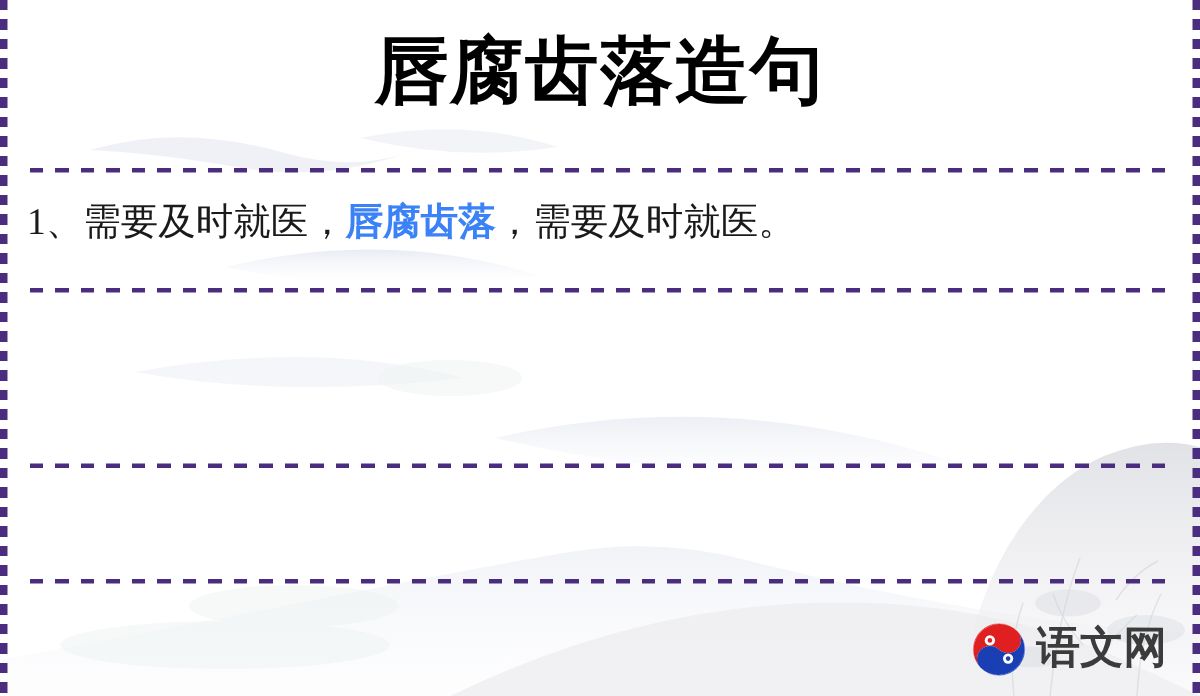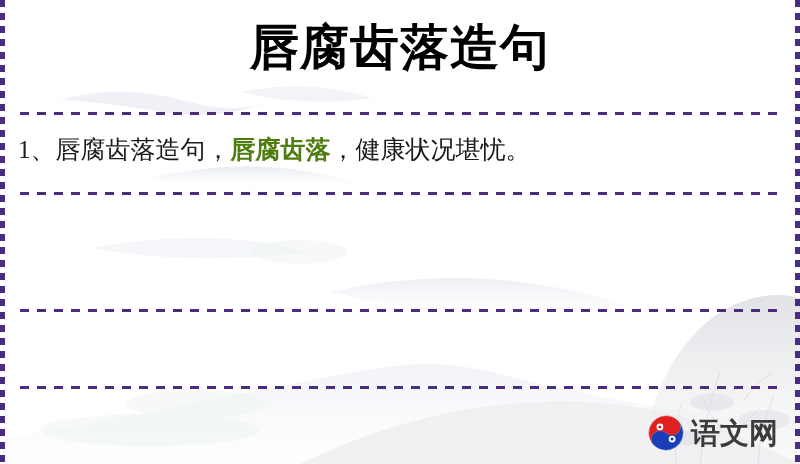--- a/index.html
+++ b/index.html
@@ -98,42 +98,42 @@
     line-height: 44px;
     color: #1a1a1a;
     text-align: justify;
     text-justify: inter-character;
   }
   #sentence-1 { top: 127px; }
   #sentence-2 { top: 207px; }
   #sentence-3 { top: 324px; }
 
   .sentence .idiom {
-    color: #4d7c0f;
+    color: #3b82f6;
     font-weight: 700;
-    font-family: Liberation Sans, sans-serif;
+    font-family: Liberation Serif, serif;
   }
 
   
   #logo {
     position: absolute;
     right: 22px;
     bottom: 12px;
     z-index: 5;
     display: flex;
     align-items: center;
     gap: 6px;
   }
   #logo-mark {
     width: 38px;
     height: 38px;
     flex: 0 0 38px;
   }
   #logo-text {
-    font-family: Liberation Serif, serif;
+    font-family: Liberation Mono, monospace;
     font-weight: 700;
     font-size: 29px;
     line-height: 29px;
     color: #3b3b3b;
     letter-spacing: 0px;
     white-space: nowrap;
   }
 </style>
 </head>
 <body>
@@ -192,21 +192,21 @@
   <div class="side-rail left"></div>
   <div class="side-rail right"></div>
 
   <div id="content">
 
     <div id="title">唇腐齿落造句</div>
 
     <div class="rule" id="rule-1"></div>
 
     <div class="sentence" id="sentence-1">
-      <span>1、</span><span>唇腐齿落造句，</span><span class="idiom">唇腐齿落</span><span>，健康状况堪忧。</span>
+      <span>1、</span><span>需要及时就医，</span><span class="idiom">唇腐齿落</span><span>，需要及时就医。</span>
     </div>
 
     <div class="rule" id="rule-2"></div>
 
 
     <div class="rule" id="rule-3"></div>
 
 
     <div class="rule" id="rule-4"></div>
 

